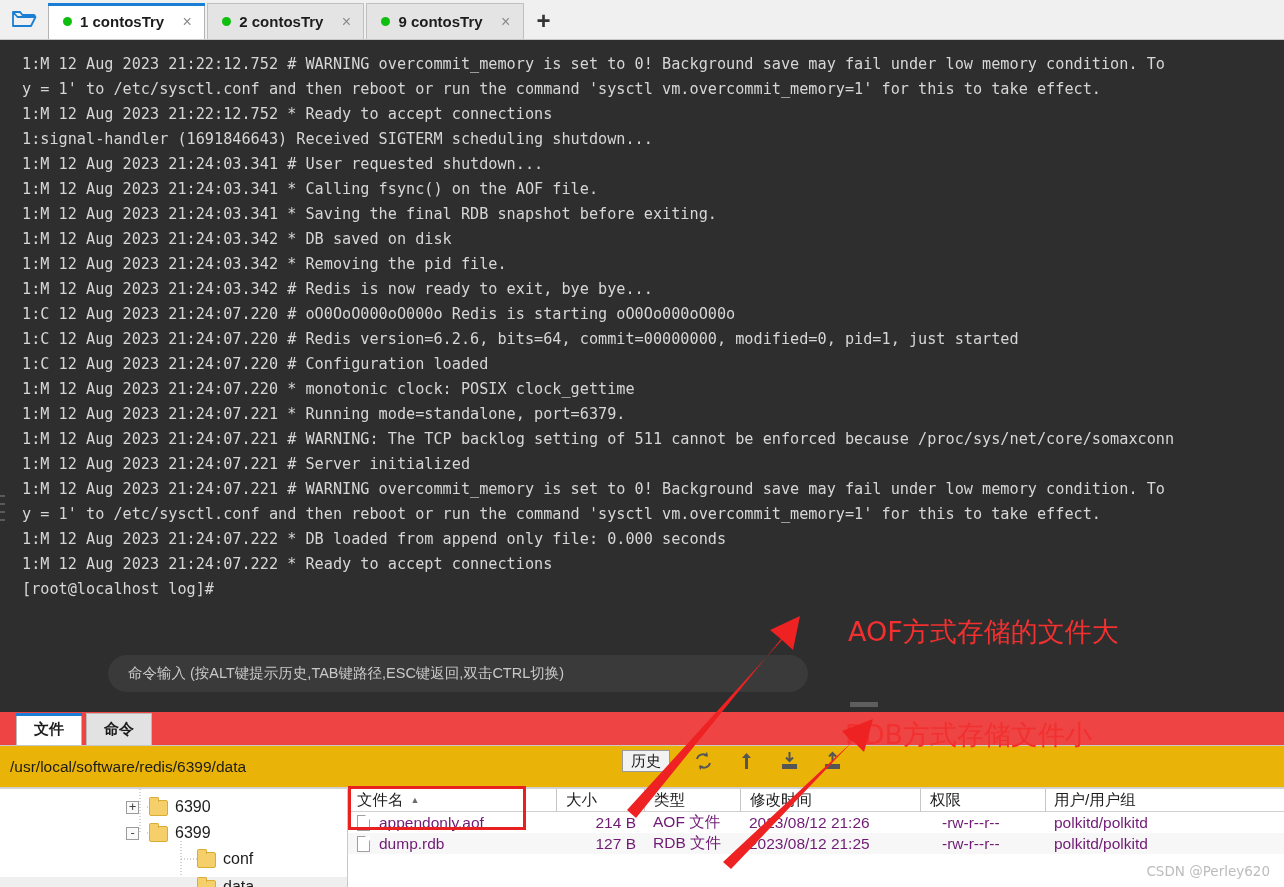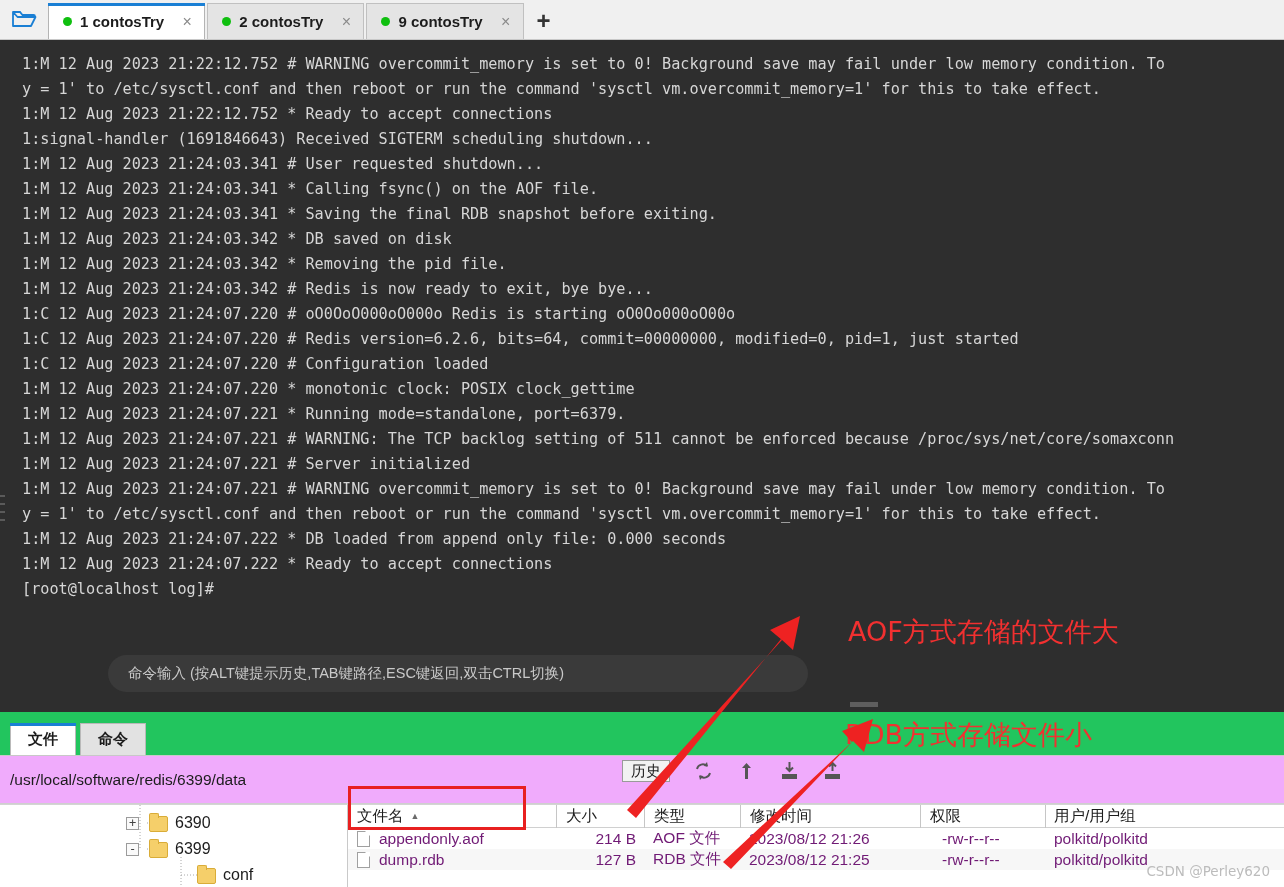--- a/index.html
+++ b/index.html
@@ -128,49 +128,49 @@
     left: 348px; top: 786px; width: 178px; height: 44px;
     border: 3px solid #e82020;
   }
 
   
   .bottom {
     position: absolute; left: 0; top: 712px; width: 1284px; height: 175px;
     background: #ffffff;
   }
   .subtabs {
-    position: relative; height: 44px;
-    background: #22c55e;
+    position: relative; height: 34px;
+    background: #ef4444;
     border-bottom: 1px solid #c8c8c8;
     display: flex; align-items: flex-end;
-    padding-left: 10px;
+    padding-left: 16px;
   }
   .subtab {
     position: relative;
     height: 32px; min-width: 66px;
     display: flex; align-items: center; justify-content: center;
     border: 1px solid #b9b9b9; border-bottom: none;
     background: #e2e2e2;
     font-size: 15px; font-weight: bold; color: #1c1c1c;
     margin-right: 4px;
     padding: 0 14px;
   }
   .subtab.active { background: #ffffff; }
   .subtab .topline {
     position: absolute; left: -1px; right: -1px; top: -1px; height: 3px;
     background: #1a7fd4; display: none;
   }
   .subtab.active .topline { display: block; }
 
   .pathrow {
     position: relative;
-    height: 48px;
+    height: 42px;
     display: flex; align-items: center;
     border-bottom: 1px solid #cfcfcf;
-    background: #f0abfc;
+    background: #eab308;
   }
   .pathtext {
     font-size: 15.5px; color: #1c1c1c; padding-left: 10px; white-space: nowrap;
   }
   .toolbar {
     position: absolute; right: 0; top: 0; height: 30px;
     display: flex; align-items: center; gap: 24px; padding-right: 442px;
   }
   .histbtn {
     border: 1px solid #9a9a9a; background: #f2f2f2;

